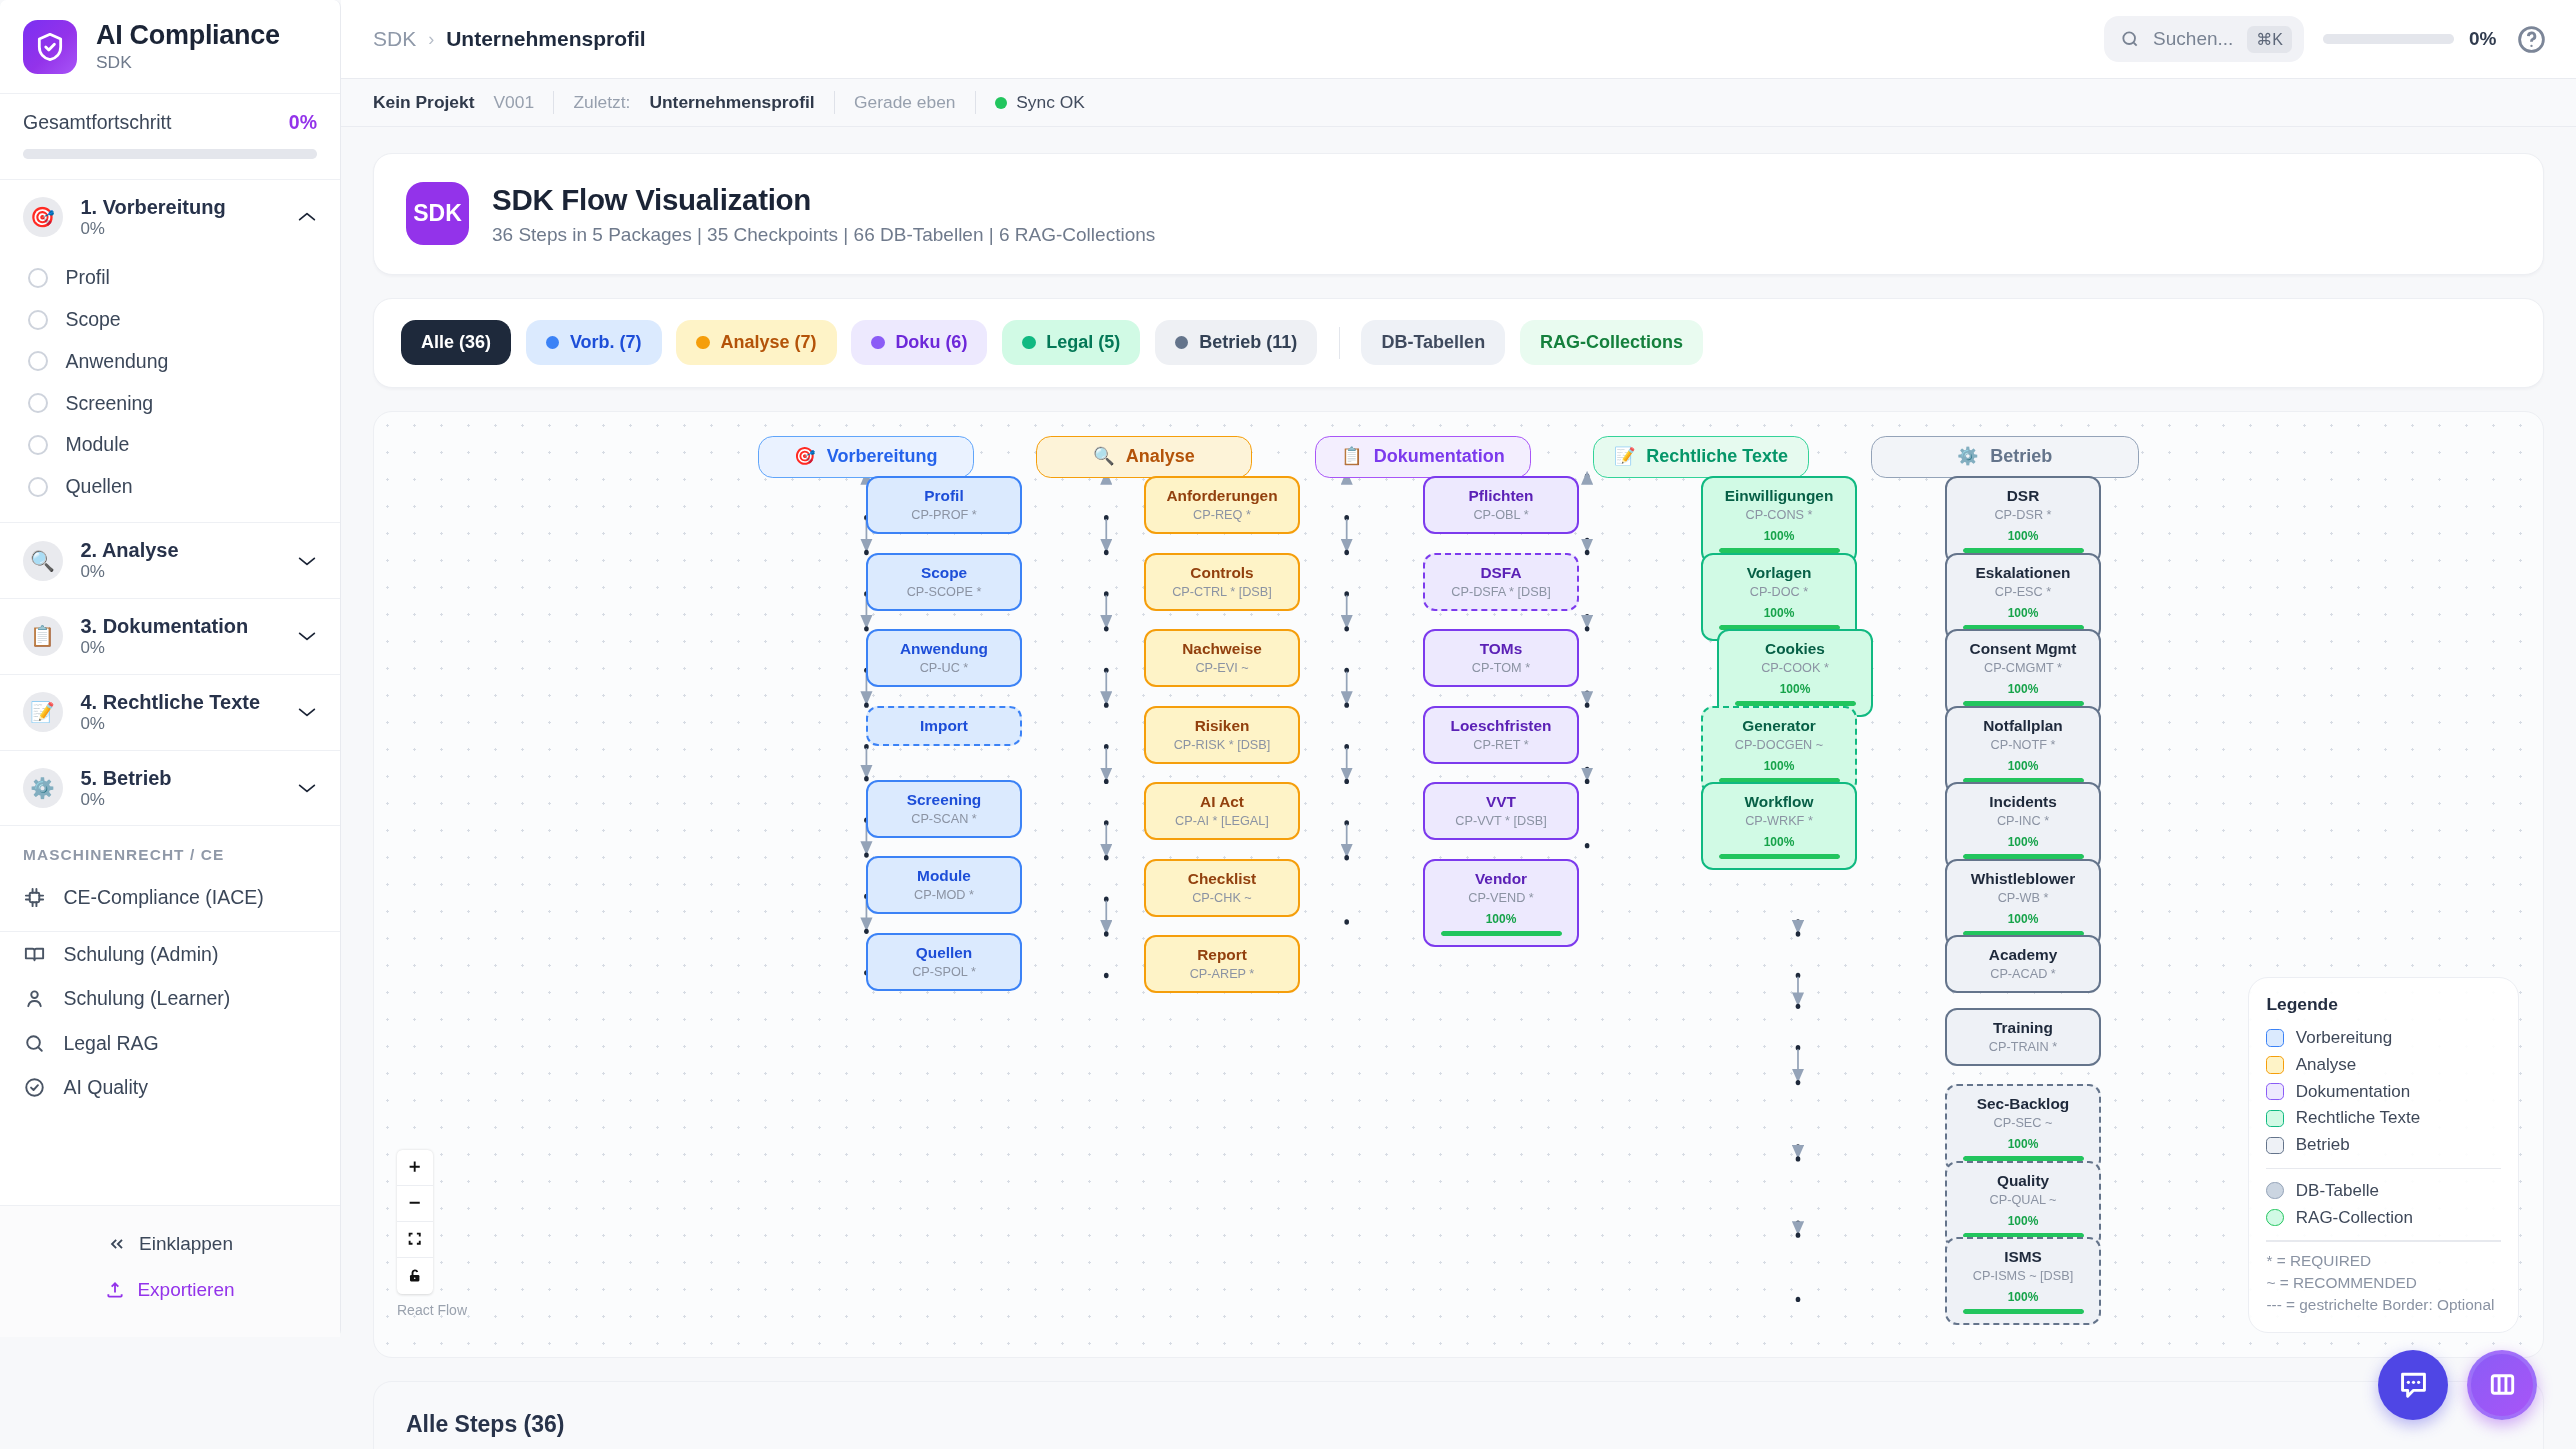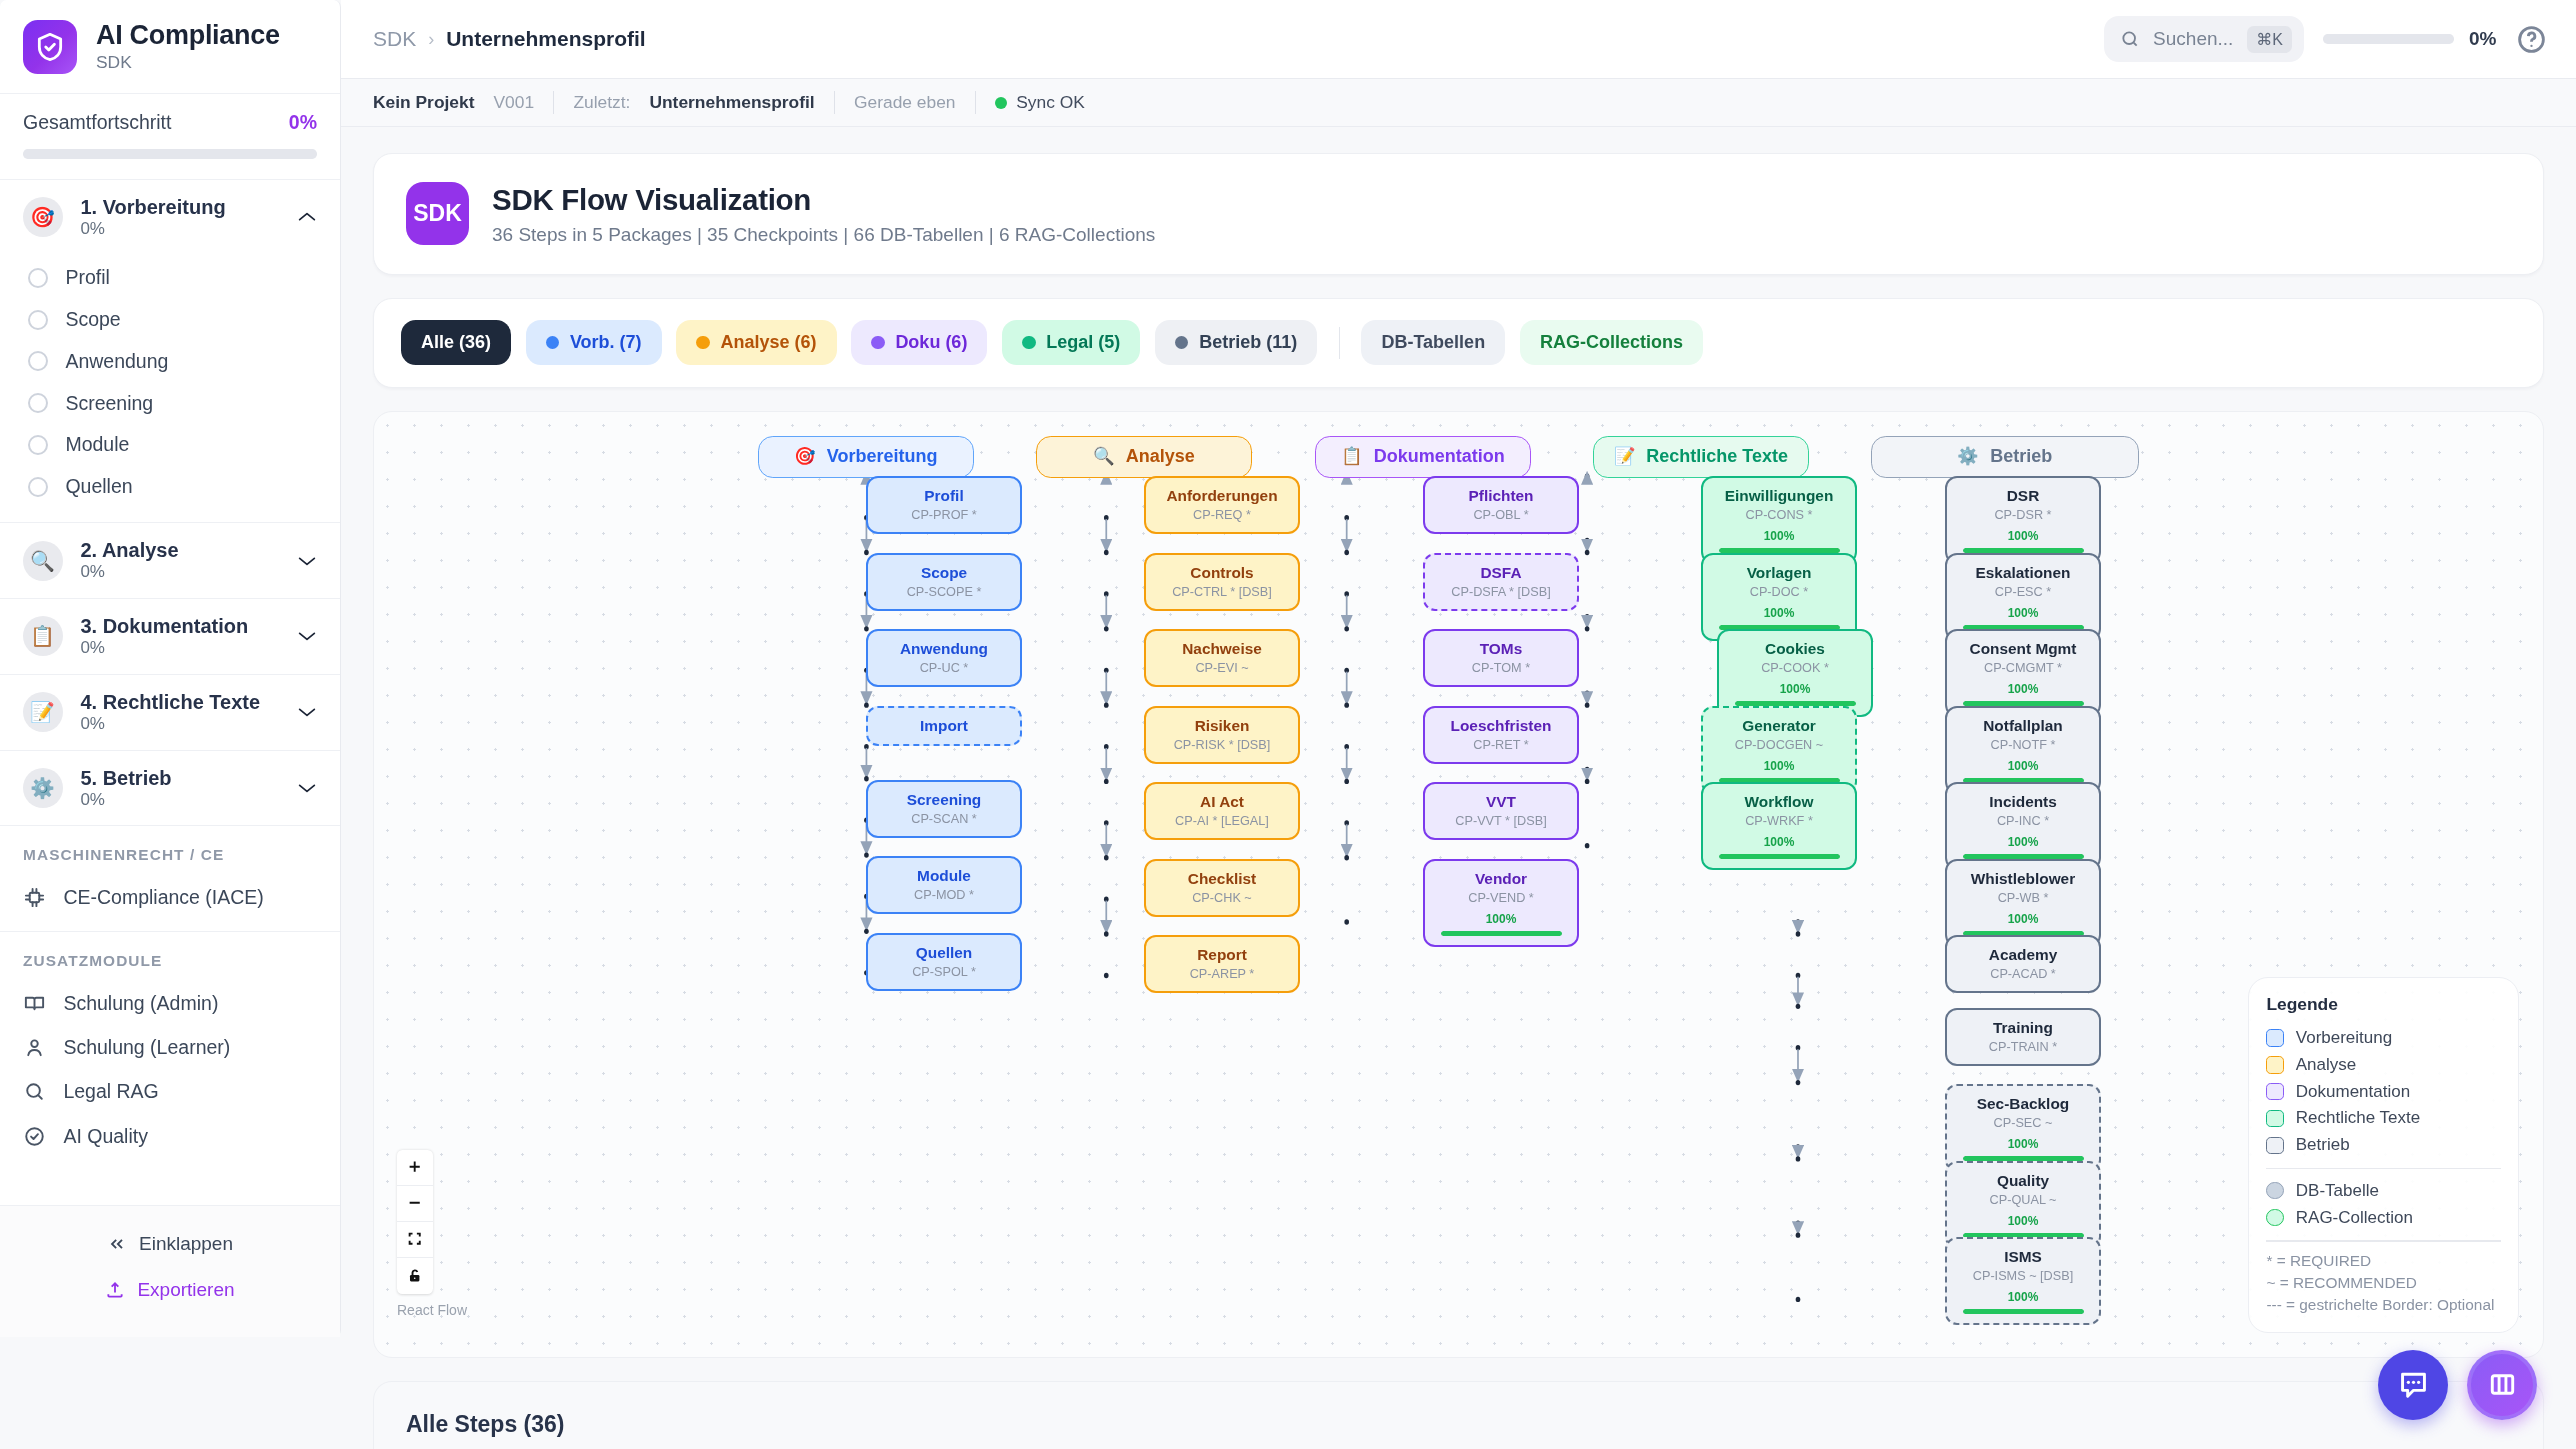--- a/index.html
+++ b/index.html
@@ -290,21 +290,20 @@
         </div>
         <div class="sect-head">MASCHINENRECHT / CE</div>
         <div class="mod-item">
           <svg viewBox="0 0 24 24" stroke-linecap="round" stroke-linejoin="round">
             <rect x="7" y="7" width="10" height="10" rx="1.6"></rect>
             <path d="M10 3v4M14 3v4M10 17v4M14 17v4M3 10h4M3 14h4M17 10h4M17 14h4"></path>
           </svg>
           <span class="mod-label">CE-Compliance (IACE)</span>
         </div>
         <div class="grp-sep"></div>
-        <div class="sect-head">ZUSATZMODULE</div>
         <div class="mod-item">
           <svg viewBox="0 0 24 24" stroke-linecap="round" stroke-linejoin="round">
             <path d="M3 6h7a2 2 0 0 1 2 2v10a2 2 0 0 0-2-2H3V6ZM21 6h-7a2 2 0 0 0-2 2v10a2 2 0 0 1 2-2h7V6Z"></path>
           </svg>
           <span class="mod-label">Schulung (Admin)</span>
         </div>
         <div class="mod-item">
           <svg viewBox="0 0 24 24" stroke-linecap="round" stroke-linejoin="round">
             <circle cx="12" cy="8" r="3.4"></circle>
             <path d="M5.5 20c.7-3.6 3.4-5.4 6.5-5.4S17.8 16.4 18.5 20"></path>
@@ -403,21 +402,21 @@
       <div class="card chips" id="chips">
           <div class="chip" style="background: rgb(30, 41, 59); color: rgb(255, 255, 255);">
             <span>Alle (36)</span>
           </div>
           <div class="chip" style="background: rgb(219, 234, 254); color: rgb(29, 78, 216);">
             <i class="cdot" style="background:#3b82f6"></i>
             <span>Vorb. (7)</span>
           </div>
           <div class="chip" style="background: rgb(254, 243, 199); color: rgb(180, 83, 9);">
             <i class="cdot" style="background:#f59e0b"></i>
-            <span>Analyse (6)</span>
+            <span>Analyse (7)</span>
           </div>
           <div class="chip" style="background: rgb(237, 233, 254); color: rgb(109, 40, 217);">
             <i class="cdot" style="background:#8b5cf6"></i>
             <span>Doku (6)</span>
           </div>
           <div class="chip" style="background: rgb(209, 250, 229); color: rgb(4, 120, 87);">
             <i class="cdot" style="background:#10b981"></i>
             <span>Legal (5)</span>
           </div>
           <div class="chip" style="background: rgb(238, 240, 244); color: rgb(51, 65, 85);">

